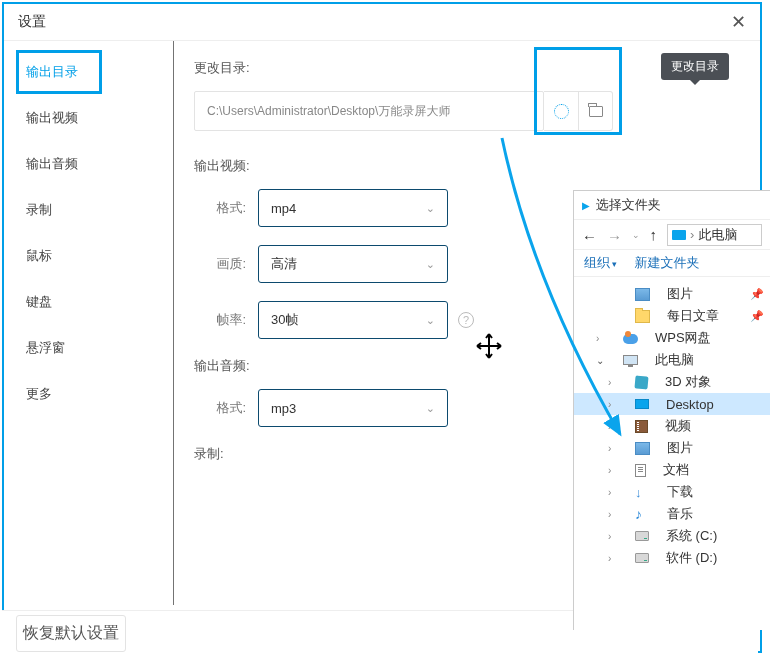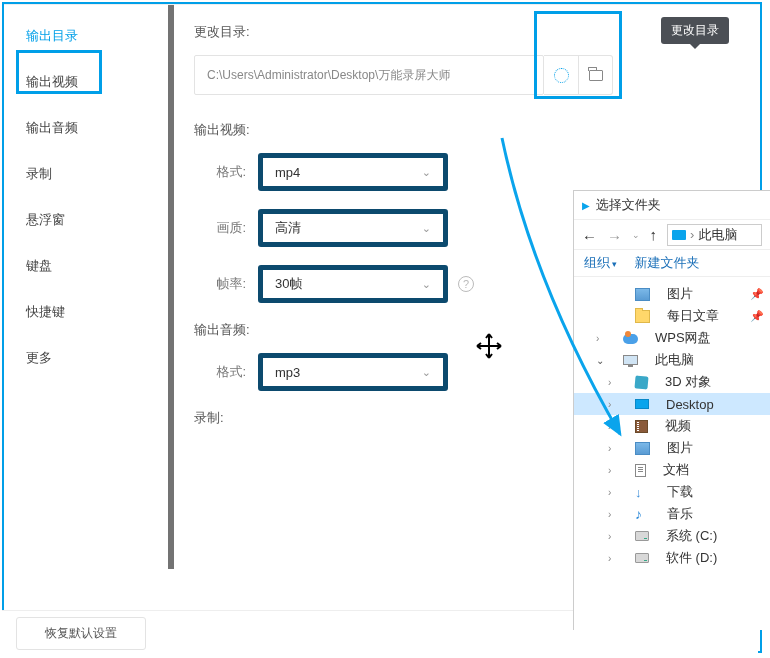--- a/index.html
+++ b/index.html
@@ -2,44 +2,44 @@
 <html><head>
 <meta charset="utf-8">
 <style>
 *{box-sizing:border-box;margin:0;padding:0;font-family:"Microsoft YaHei","PingFang SC",sans-serif;font-size:13px;color:#333}
 body{width:770px;height:658px;overflow:hidden;position:relative;background:#fff}
 .dialog{position:absolute;left:2px;top:2px;width:760px;height:651px;border:2px solid #009fe8;background:#fff}
 .title-bar{height:36px;display:flex;align-items:center;justify-content:space-between;padding:0 14px}
 .title-bar .t{font-size:14px}
 .close-x{font-size:18px;color:#555;cursor:pointer}
 .body{display:flex;height:calc(100% - 36px - 46px);border-top:1px solid #eee}
-.sidebar{width:170px;border-right:6px solid #737373;padding-top:8px}
+.sidebar{width:170px;border-right:1px solid #737373;padding-top:8px}
 .side-item{height:46px;display:flex;align-items:center;padding-left:22px;cursor:pointer;color:#444}
 .side-item.active{color:#009fe8}
 .side-hi{position:absolute;left:12px;top:46px;width:86px;height:44px;border:3px solid #009fe8;pointer-events:none}
 .content{flex:1;padding:18px 26px 0 20px;overflow:hidden}
 .sec-label{color:#555;margin-bottom:14px}
 .path-row{position:relative;margin-bottom:26px}
 .path-input{width:350px;height:40px;border:1px solid #e3e3e3;border-radius:2px;padding:0 12px;color:#888;font-size:12px}
 .tooltip{position:absolute;right:5px;top:-38px;background:#4b4f55;color:#fff;padding:5px 10px;border-radius:3px;font-size:12px}
 .tooltip::after{content:"";position:absolute;left:50%;bottom:-5px;margin-left:-5px;border:5px solid transparent;border-top-color:#4b4f55;border-bottom:0}
 .icon-btns{position:absolute;left:350px;top:0;border:1px solid #e3e3e3;border-left:0;border-radius:0 3px 3px 0;height:40px;display:flex}
 .icon-btn{width:34px;display:flex;align-items:center;justify-content:center;cursor:pointer}
 .icon-btn+.icon-btn{border-left:1px solid #e3e3e3}
 .dotted-circle{width:15px;height:15px;border:1.5px dotted #009fe8;border-radius:50%}
 .folder-ic{width:14px;height:11px;border:1.5px solid #888;border-radius:1px;position:relative}
 .folder-ic::before{content:"";position:absolute;top:-4px;left:-1.5px;width:7px;height:3px;border:1.5px solid #888;border-bottom:0;border-radius:1px 1px 0 0}
 .icon-hi{position:absolute;left:340px;top:-44px;width:88px;height:88px;border:3px solid #009fe8;pointer-events:none}
 .form-row{display:flex;align-items:center;margin-bottom:18px}
 .form-row .lbl{width:52px;color:#777;text-align:right;margin-right:12px}
-.select{width:190px;height:38px;border:5px solid #0c4a6e;border-radius:3px;display:flex;align-items:center;justify-content:space-between;padding:0 12px;cursor:pointer;color:#555}
+.select{width:190px;height:38px;border:1px solid #0c4a6e;border-radius:3px;display:flex;align-items:center;justify-content:space-between;padding:0 12px;cursor:pointer;color:#555}
 .chev{color:#999;font-size:11px}
 .help{width:16px;height:16px;border:1px solid #bbb;border-radius:50%;display:flex;align-items:center;justify-content:center;color:#bbb;font-size:11px;margin-left:10px}
 .footer{position:absolute;left:2px;bottom:2px;width:756px;height:46px;border-top:1px solid #eee;display:flex;align-items:center;padding-left:14px;background:#fff}
-.reset-btn{border:1px solid #e3e3e3;border-radius:3px;padding:7px 28px;cursor:pointer;color:#555;font-size:12px}
+.reset-btn{border:1px solid #e3e3e3;border-radius:3px;padding:7px 6px;cursor:pointer;color:#555;font-size:16px}
 
 .picker{position:absolute;right:0;top:190px;width:197px;height:440px;background:#fff;border-left:1px solid #ccc;border-top:1px solid #ccc}
 .picker-title{height:28px;display:flex;align-items:center;padding-left:8px;gap:6px;font-size:12px}
 .tri{color:#0aa4ec;font-size:10px}
 .picker-nav{height:30px;display:flex;align-items:center;padding:0 8px;gap:10px;border-top:1px solid #eee}
 .nav-ar{color:#999;font-size:15px}
 .nav-ar.on{color:#333}
 .crumb-box{flex:1;height:22px;border:1px solid #ccc;display:flex;align-items:center;padding-left:4px;gap:4px;font-size:12px}
 .mini-mon{width:14px;height:10px;background:#0aa4ec;border-radius:1px}
 .picker-bar{height:28px;border-top:1px solid #eee;border-bottom:1px solid #eee;display:flex;align-items:center;padding:0 10px;gap:18px;font-size:12px}
@@ -72,29 +72,33 @@
 .ic-drv::after{content:"";position:absolute;bottom:1px;right:1px;width:3px;height:1px;background:#3a8}
 .pin{color:#888;font-size:11px;margin-left:auto;margin-right:6px}
 
 .move-cur{position:absolute;left:475px;top:332px;font-size:28px;color:#111;pointer-events:none}
 .arrow-svg{position:absolute;left:442px;top:132px;width:200px;height:320px;pointer-events:none}
 </style>
 </head>
 <body>
 
 <div class="dialog">
+  <div class="title-bar">
+    <span class="t">设置</span>
+    <span class="close-x">✕</span>
+  </div>
   <div class="body">
     <div class="sidebar" id="sidebar">
         <div class="side-item active">输出目录</div>
         <div class="side-item">输出视频</div>
         <div class="side-item">输出音频</div>
         <div class="side-item">录制</div>
+        <div class="side-item">鼠标</div>
+        <div class="side-item">键盘</div>
         <div class="side-item">悬浮窗</div>
-        <div class="side-item">键盘</div>
-        <div class="side-item">快捷键</div>
         <div class="side-item">更多</div>
       </div>
     <div class="content">
 
       <div class="sec-label">更改目录:</div>
       <div class="path-row">
         <div class="tooltip">更改目录</div>
         <input class="path-input" readonly="" value="C:\Users\Administrator\Desktop\万能录屏大师" style="">
         <div class="icon-btns">
           <div class="icon-btn">

